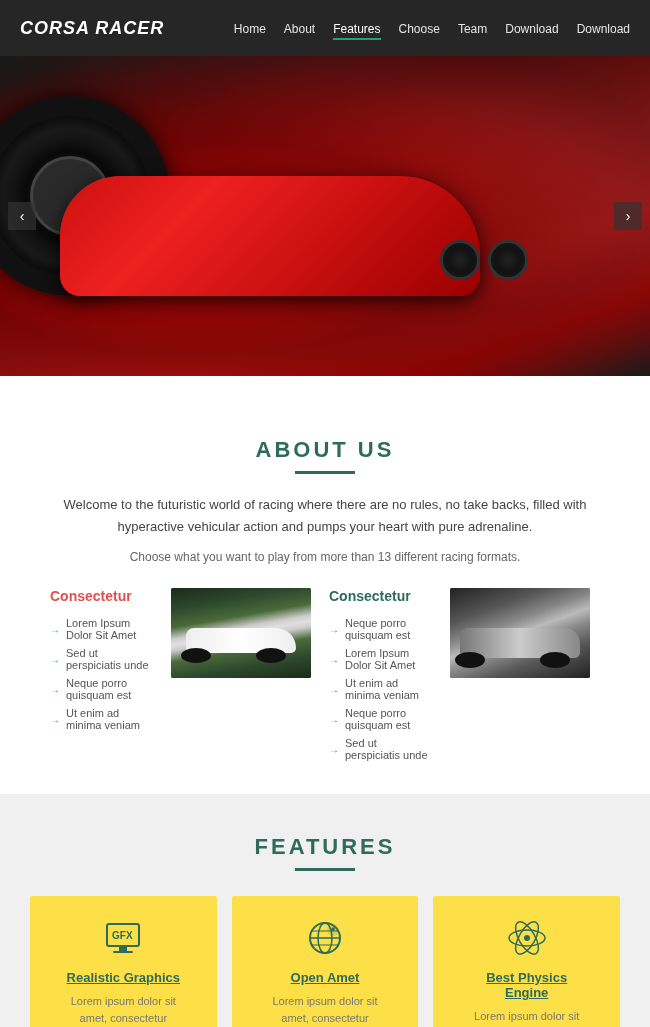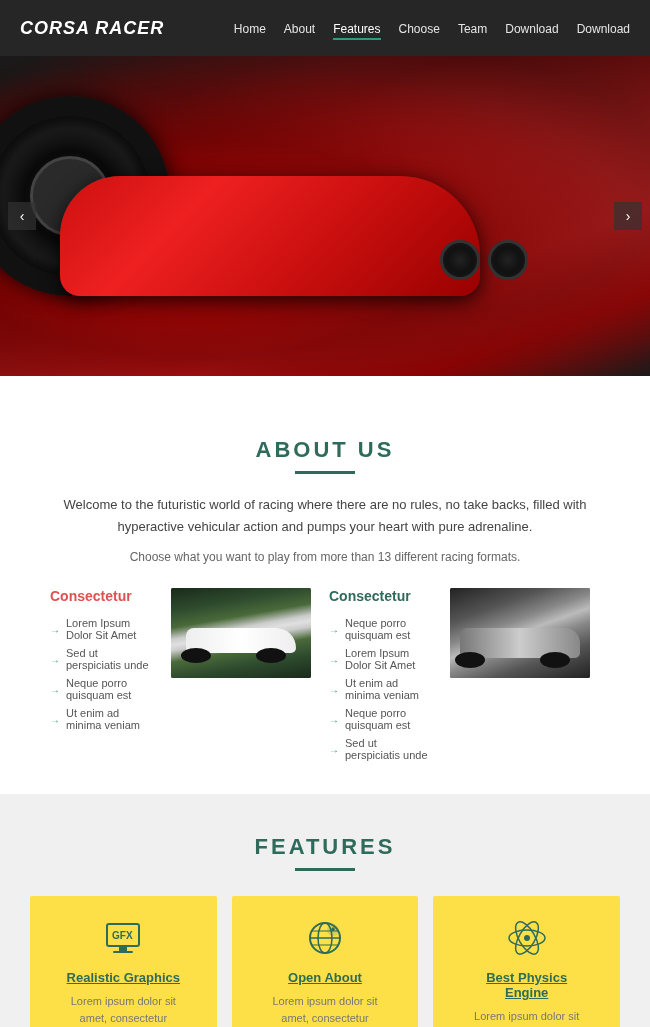--- a/index.html
+++ b/index.html
@@ -378,21 +378,21 @@
     <div class="feature-card">
       <svg class="icon-svg" viewBox="0 0 44 44" fill="none" xmlns="http://www.w3.org/2000/svg">
         <circle cx="22" cy="22" r="15" stroke="#2e6b5a" stroke-width="2" fill="none"></circle>
         <ellipse cx="22" cy="22" rx="7" ry="15" stroke="#2e6b5a" stroke-width="1.5" fill="none"></ellipse>
         <line x1="7" y1="22" x2="37" y2="22" stroke="#2e6b5a" stroke-width="1.5"></line>
         <line x1="9" y1="15" x2="35" y2="15" stroke="#2e6b5a" stroke-width="1"></line>
         <line x1="9" y1="29" x2="35" y2="29" stroke="#2e6b5a" stroke-width="1"></line>
         <circle cx="30" cy="14" r="6" fill="#2e6b5a" opacity="0.15"></circle>
         <path d="M28 13 L30 11 L32 13 L31 15 L29 15 Z" fill="#2e6b5a"></path>
       </svg>
-      <div class="feature-title">Open About</div>
+      <div class="feature-title">Open Amet</div>
       <div class="feature-desc">Lorem ipsum dolor sit amet, consectetur adipiscing elit.</div>
     </div>
 
     <div class="feature-card">
       <svg class="icon-svg" viewBox="0 0 44 44" fill="none" xmlns="http://www.w3.org/2000/svg">
         <ellipse cx="22" cy="22" rx="18" ry="8" stroke="#2e6b5a" stroke-width="1.5" fill="none"></ellipse>
         <ellipse cx="22" cy="22" rx="18" ry="8" stroke="#2e6b5a" stroke-width="1.5" fill="none" transform="rotate(60 22 22)"></ellipse>
         <ellipse cx="22" cy="22" rx="18" ry="8" stroke="#2e6b5a" stroke-width="1.5" fill="none" transform="rotate(120 22 22)"></ellipse>
         <circle cx="22" cy="22" r="3" fill="#2e6b5a"></circle>
       </svg>

